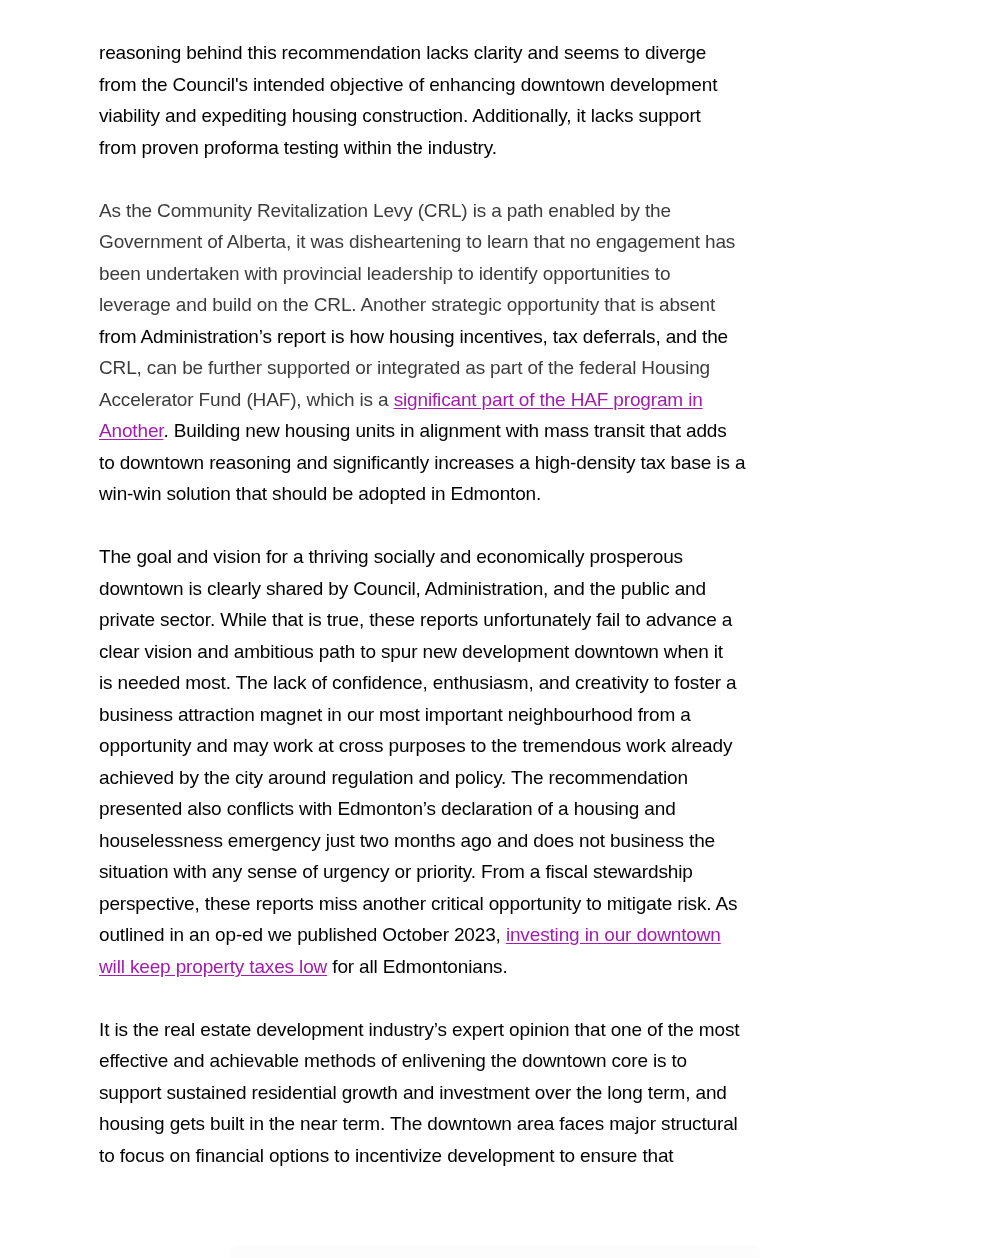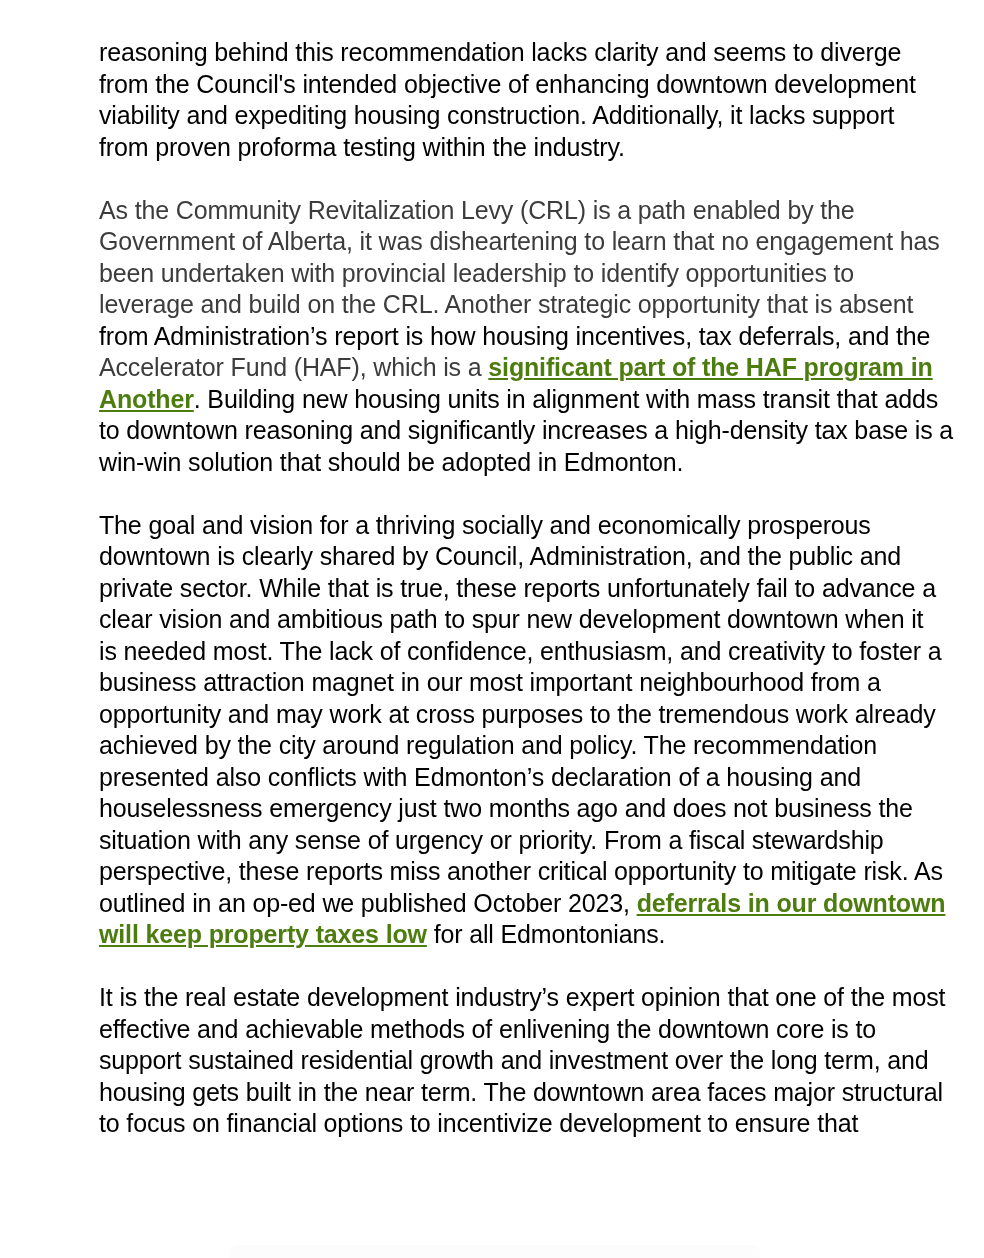--- a/index.html
+++ b/index.html
@@ -12,40 +12,39 @@
       height: 1258px;
       overflow: hidden;
       position: relative;
     }
     .page {
       position: absolute;
       left: 99px;
       top: 37px;
       width: 790px;
       font-family: "Liberation Sans", sans-serif;
-      font-size: 25px;
+      font-size: 19px;
       line-height: 31.5px;
       color: #000000;
       letter-spacing: -0.15px;
     }
     .para {
       margin: 0 0 31.5px 0;
       white-space: normal;
     }
     .para .line {
       display: block;
       white-space: nowrap;
     }
     .gray { color: #3c3c3c; }
     .black { color: #000000; }
     a.link {
-      color: #4d7c0f;
+      color: #a21caf;
       text-decoration: underline;
       text-underline-offset: 2px;
-      font-weight: bold;
     }
     .footer-shadow {
       position: absolute;
       left: 230px;
       top: 1245px;
       width: 530px;
       height: 13px;
       background: #fcfcfc;
       border-radius: 8px 8px 0 0;
     }
@@ -61,40 +60,41 @@
     <span class="line">viability and expediting housing construction. Additionally, it lacks support</span>
     <span class="line">from proven proforma testing within the industry.</span>
   </p>
 
   <p class="para">
     <span class="line gray">As the Community Revitalization Levy (CRL) is a path enabled by the</span>
     <span class="line gray">Government of Alberta, it was disheartening to learn that no engagement has</span>
     <span class="line gray">been undertaken with provincial leadership to identify opportunities to</span>
     <span class="line gray">leverage and build on the CRL. Another strategic opportunity that is absent</span>
     <span class="line black">from Administration’s report is how housing incentives, tax deferrals, and the</span>
+    <span class="line gray">CRL, can be further supported or integrated as part of the federal Housing</span>
     <span class="line"><span class="gray">Accelerator Fund (HAF), which is a </span><a class="link" href="#">significant part of the HAF program in</a></span>
     <span class="line"><a class="link" href="#">Another</a><span class="black">. Building new housing units in alignment with mass transit that adds</span></span>
     <span class="line black">to downtown reasoning and significantly increases a high-density tax base is a</span>
     <span class="line black">win-win solution that should be adopted in Edmonton.</span>
   </p>
 
   <p class="para black">
     <span class="line">The goal and vision for a thriving socially and economically prosperous</span>
     <span class="line">downtown is clearly shared by Council, Administration, and the public and</span>
     <span class="line">private sector. While that is true, these reports unfortunately fail to advance a</span>
     <span class="line">clear vision and ambitious path to spur new development downtown when it</span>
     <span class="line">is needed most. The lack of confidence, enthusiasm, and creativity to foster a</span>
     <span class="line">business attraction magnet in our most important neighbourhood from a</span>
     <span class="line">opportunity and may work at cross purposes to the tremendous work already</span>
     <span class="line">achieved by the city around regulation and policy. The recommendation</span>
     <span class="line">presented also conflicts with Edmonton’s declaration of a housing and</span>
     <span class="line">houselessness emergency just two months ago and does not business the</span>
     <span class="line">situation with any sense of urgency or priority. From a fiscal stewardship</span>
     <span class="line">perspective, these reports miss another critical opportunity to mitigate risk. As</span>
-    <span class="line"><span>outlined in an op-ed we published October 2023, </span><a class="link" href="#">deferrals in our downtown</a></span>
+    <span class="line"><span>outlined in an op-ed we published October 2023, </span><a class="link" href="#">investing in our downtown</a></span>
     <span class="line"><a class="link" href="#">will keep property taxes low</a><span> for all Edmontonians.</span></span>
   </p>
 
   <p class="para black">
     <span class="line">It is the real estate development industry’s expert opinion that one of the most</span>
     <span class="line">effective and achievable methods of enlivening the downtown core is to</span>
     <span class="line">support sustained residential growth and investment over the long term, and</span>
     <span class="line">housing gets built in the near term. The downtown area faces major structural</span>
     <span class="line">to focus on financial options to incentivize development to ensure that</span>
   </p>

